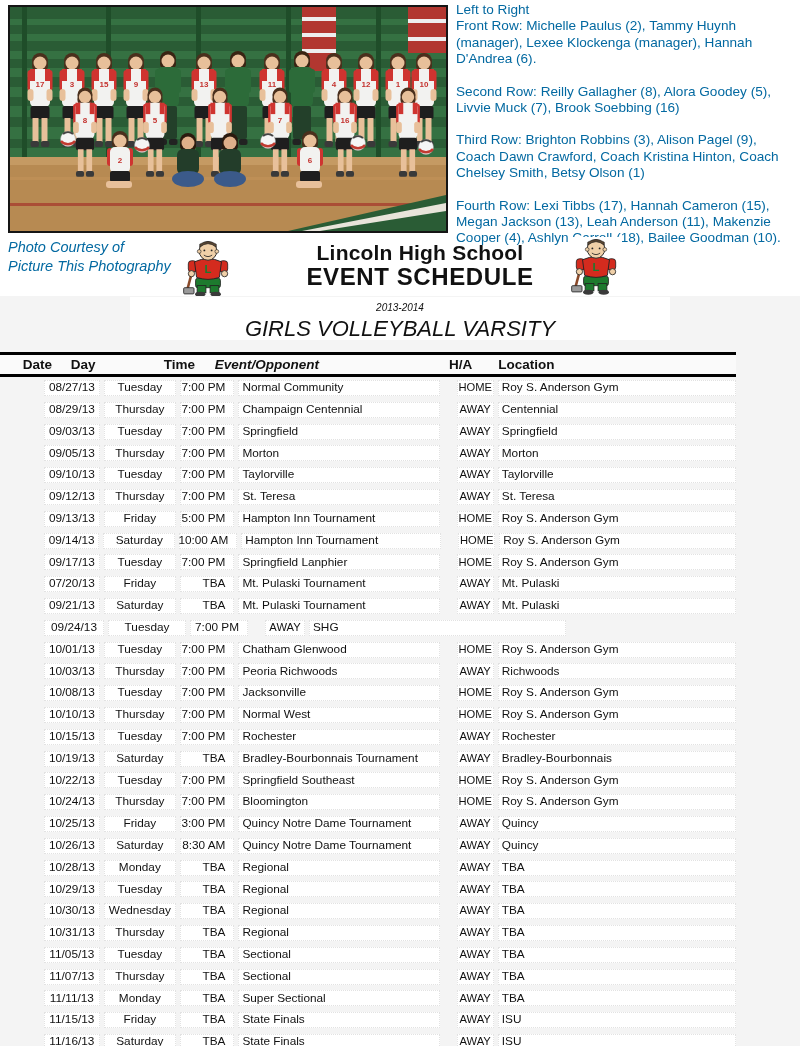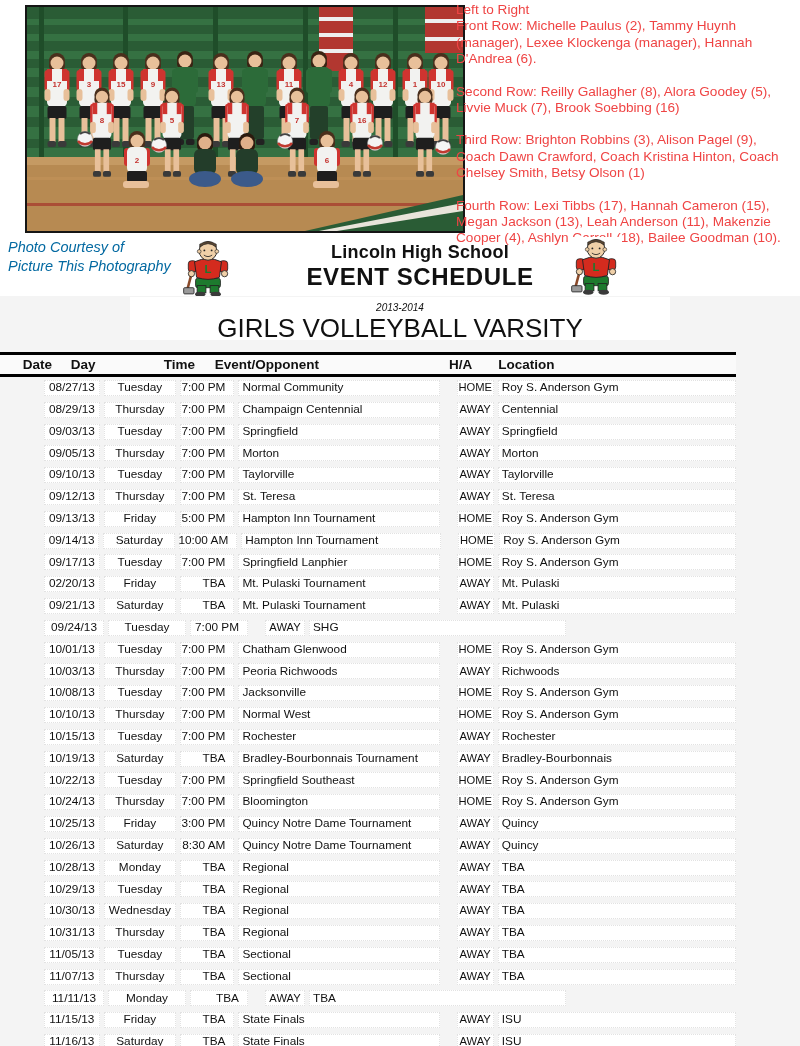--- a/index.html
+++ b/index.html
@@ -3,63 +3,63 @@
 <meta charset="utf-8">
 <style>
   html,body { margin:0; padding:0; background:#fff; }
   .page {
     position:relative; width:800px; height:1046px; background:#fff;
     font-family:"Liberation Sans", sans-serif; color:#111; overflow:hidden;
   }
 
   
   .photo-frame {
-    position:absolute; left:25px; top:5px; width:436px; height:224px;
+    position:absolute; left:8px; top:5px; width:436px; height:224px;
     border:2px solid #151515; background:#357142;
   }
   .photo-frame svg { display:block; width:100%; height:100%; }
   .jnum { font:bold 8px "Liberation Sans", sans-serif; fill:#c4322e; text-anchor:middle; }
 
   
   .roster {
     position:absolute; left:456px; top:2px; width:342px;
-    font-size:13.6px; line-height:16.4px; color:#ef4444;
+    font-size:13.6px; line-height:16.4px; color:#0369a1;
   }
   .roster .para { margin:0 0 16px 0; }
   .roster .intro { margin:0; }
 
   
   .caption {
     position:absolute; left:8px; top:238px; font-style:italic;
     font-size:14.5px; line-height:19px; color:#0369a1;
   }
 
   
   .mascot { position:absolute; width:52px; height:58px; background:#fff; }
   .mascot-left  { left:182px; top:239px; }
   .mascot-right { left:570px; top:237px; }
   .mascot svg { display:block; width:100%; height:100%; }
   .mascot .mletter { font:bold 11px "Liberation Sans", sans-serif; fill:#1d7a2e; text-anchor:middle; }
 
   
   .title-block { position:absolute; left:220px; top:241px; width:400px; text-align:center; }
-  .school { font-size:18px; font-weight:bold; line-height:23px; letter-spacing:0.2px; }
+  .school { font-size:21px; font-weight:bold; line-height:23px; letter-spacing:0.2px; }
   .event  { font-size:24px; font-weight:bold; line-height:26px; letter-spacing:0.6px; }
 
   
   .gray-section {
     position:absolute; left:0; top:296px; width:800px; height:750px;
     background:#f4f4f4;
   }
   .varsity-box {
     position:absolute; left:130px; top:1px; width:540px; height:43px;
     background:#fff; text-align:center;
   }
   .season    { font-size:10px; font-weight:normal; font-style:italic; line-height:18px; padding-top:2px; }
-  .team-name { font-size:26px; line-height:23px; }
+  .team-name { font-size:22px; font-style:italic; line-height:23px; }
 
   .sched { position:absolute; left:0; top:56px; width:736px; }
   .rule  { height:3px; background:#000; }
   .header-row {
     display:flex; align-items:center; height:19px; background:#fafafa;
     font-weight:bold; font-size:13.5px; padding-left:8px;
   }
   .rows { margin-top:3px; }
   .row { display:flex; align-items:center; height:16px; margin:0 0 5.8px 8px; font-size:11.8px; }
   .cell {
@@ -72,21 +72,21 @@
   .c0 { width:60px;  justify-content:center;margin-left:36px; }
   .c1 { width:78px;  justify-content:center; margin-left:4px; }
   .c2 { width:58px;  justify-content:flex-end; padding-right:8px; margin-left:4px; }
   .c3 { width:217px; padding-left:3px; margin-left:4px; }
   .c4 { width:40px;  justify-content:center; margin-left:17px; font-size:11.2px; }
   .c5 { width:257px; padding-left:3px; margin-left:4px; }
 
   .h0 { width:60px;  text-align:center; }
   .h1 { width:78px;  text-align:left;   margin-left:4px; }
   .h2 { width:58px;  text-align:center; margin-left:4px; }
-  .h3 { width:217px; text-align:left;   padding-left:3px; margin-left:4px; }
+  .h3 { width:217px; text-align:left;   padding-left:3px; margin-left:4px;font-style:italic; }
   .h4 { width:40px;  text-align:center; margin-left:17px; }
   .h5 { width:257px; text-align:left;   padding-left:14px; margin-left:4px; }
 </style>
 </head>
 <body>
 
 <div class="page">
 
   <div class="photo-frame">
     <svg viewBox="0 0 436 224" aria-hidden="true">
@@ -375,21 +375,21 @@
   </div>
           <div class="row">
     <div class="cell c0">09/17/13</div>
     <div class="cell c1">Tuesday</div>
     <div class="cell c2">7:00 PM</div>
     <div class="cell c3">Springfield Lanphier</div>
     <div class="cell c4">HOME</div>
     <div class="cell c5">Roy S. Anderson Gym</div>
   </div>
           <div class="row">
-    <div class="cell c0">02/20/13</div>
+    <div class="cell c0">07/20/13</div>
     <div class="cell c1">Friday</div>
     <div class="cell c2">TBA</div>
     <div class="cell c3">Mt. Pulaski Tournament</div>
     <div class="cell c4">AWAY</div>
     <div class="cell c5">Mt. Pulaski</div>
   </div>
           <div class="row">
     <div class="cell c0">09/21/13</div>
     <div class="cell c1">Saturday</div>
     <div class="cell c2">TBA</div>
@@ -529,20 +529,21 @@
     <div class="cell c1">Thursday</div>
     <div class="cell c2">TBA</div>
     <div class="cell c3">Sectional</div>
     <div class="cell c4">AWAY</div>
     <div class="cell c5">TBA</div>
   </div>
           <div class="row">
     <div class="cell c0">11/11/13</div>
     <div class="cell c1">Monday</div>
     <div class="cell c2">TBA</div>
+    <div class="cell c3">Super Sectional</div>
     <div class="cell c4">AWAY</div>
     <div class="cell c5">TBA</div>
   </div>
           <div class="row">
     <div class="cell c0">11/15/13</div>
     <div class="cell c1">Friday</div>
     <div class="cell c2">TBA</div>
     <div class="cell c3">State Finals</div>
     <div class="cell c4">AWAY</div>
     <div class="cell c5">ISU</div>

